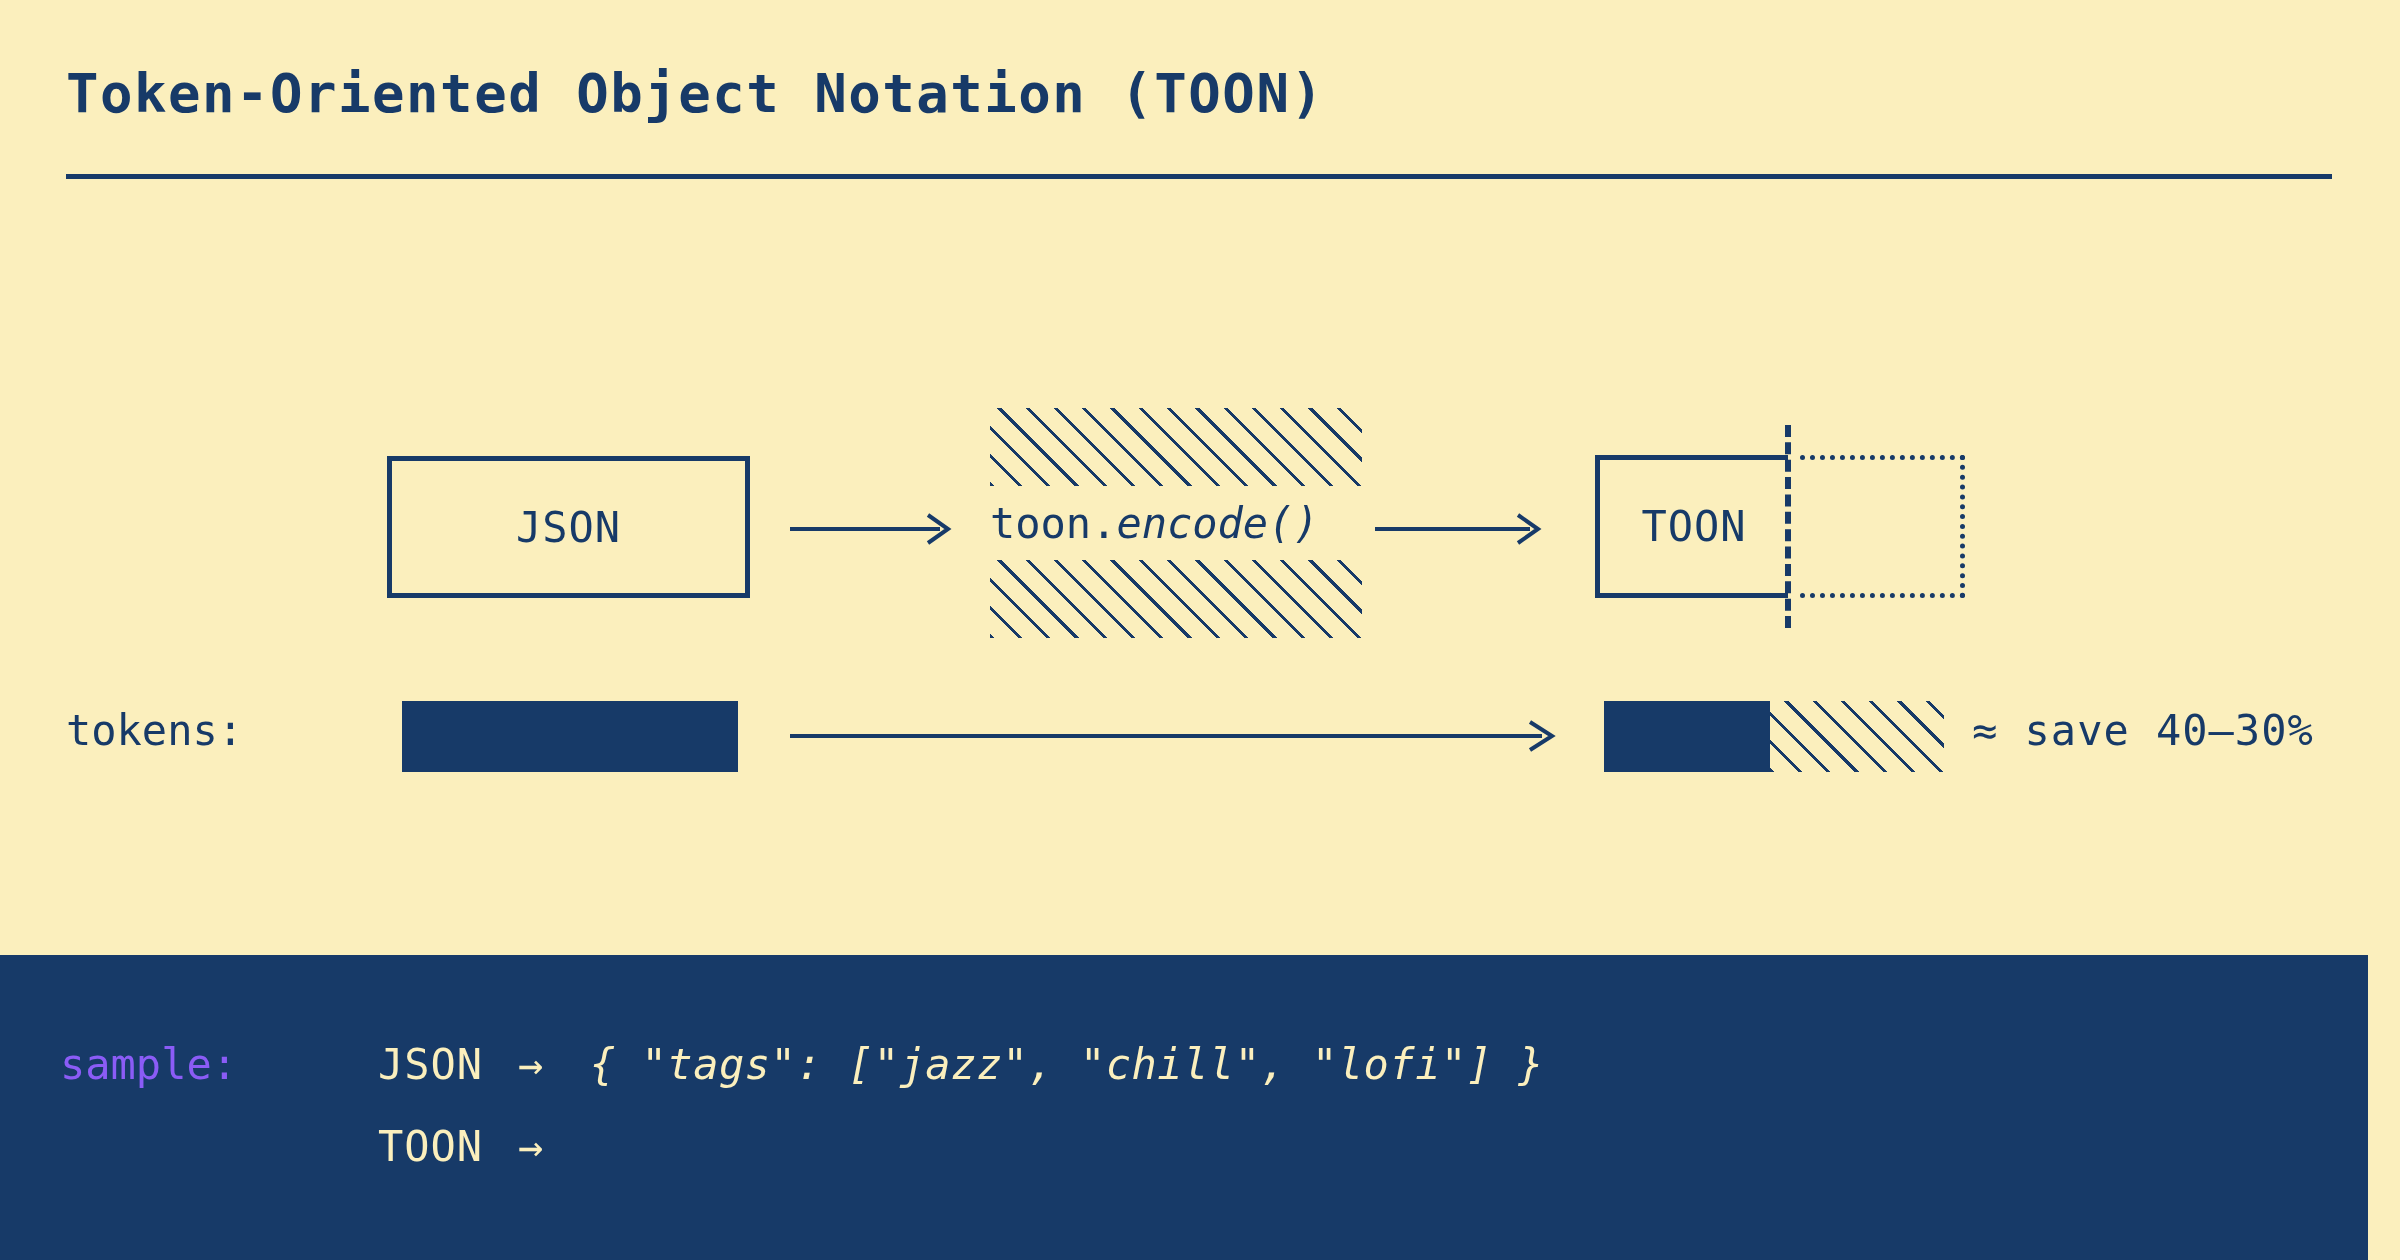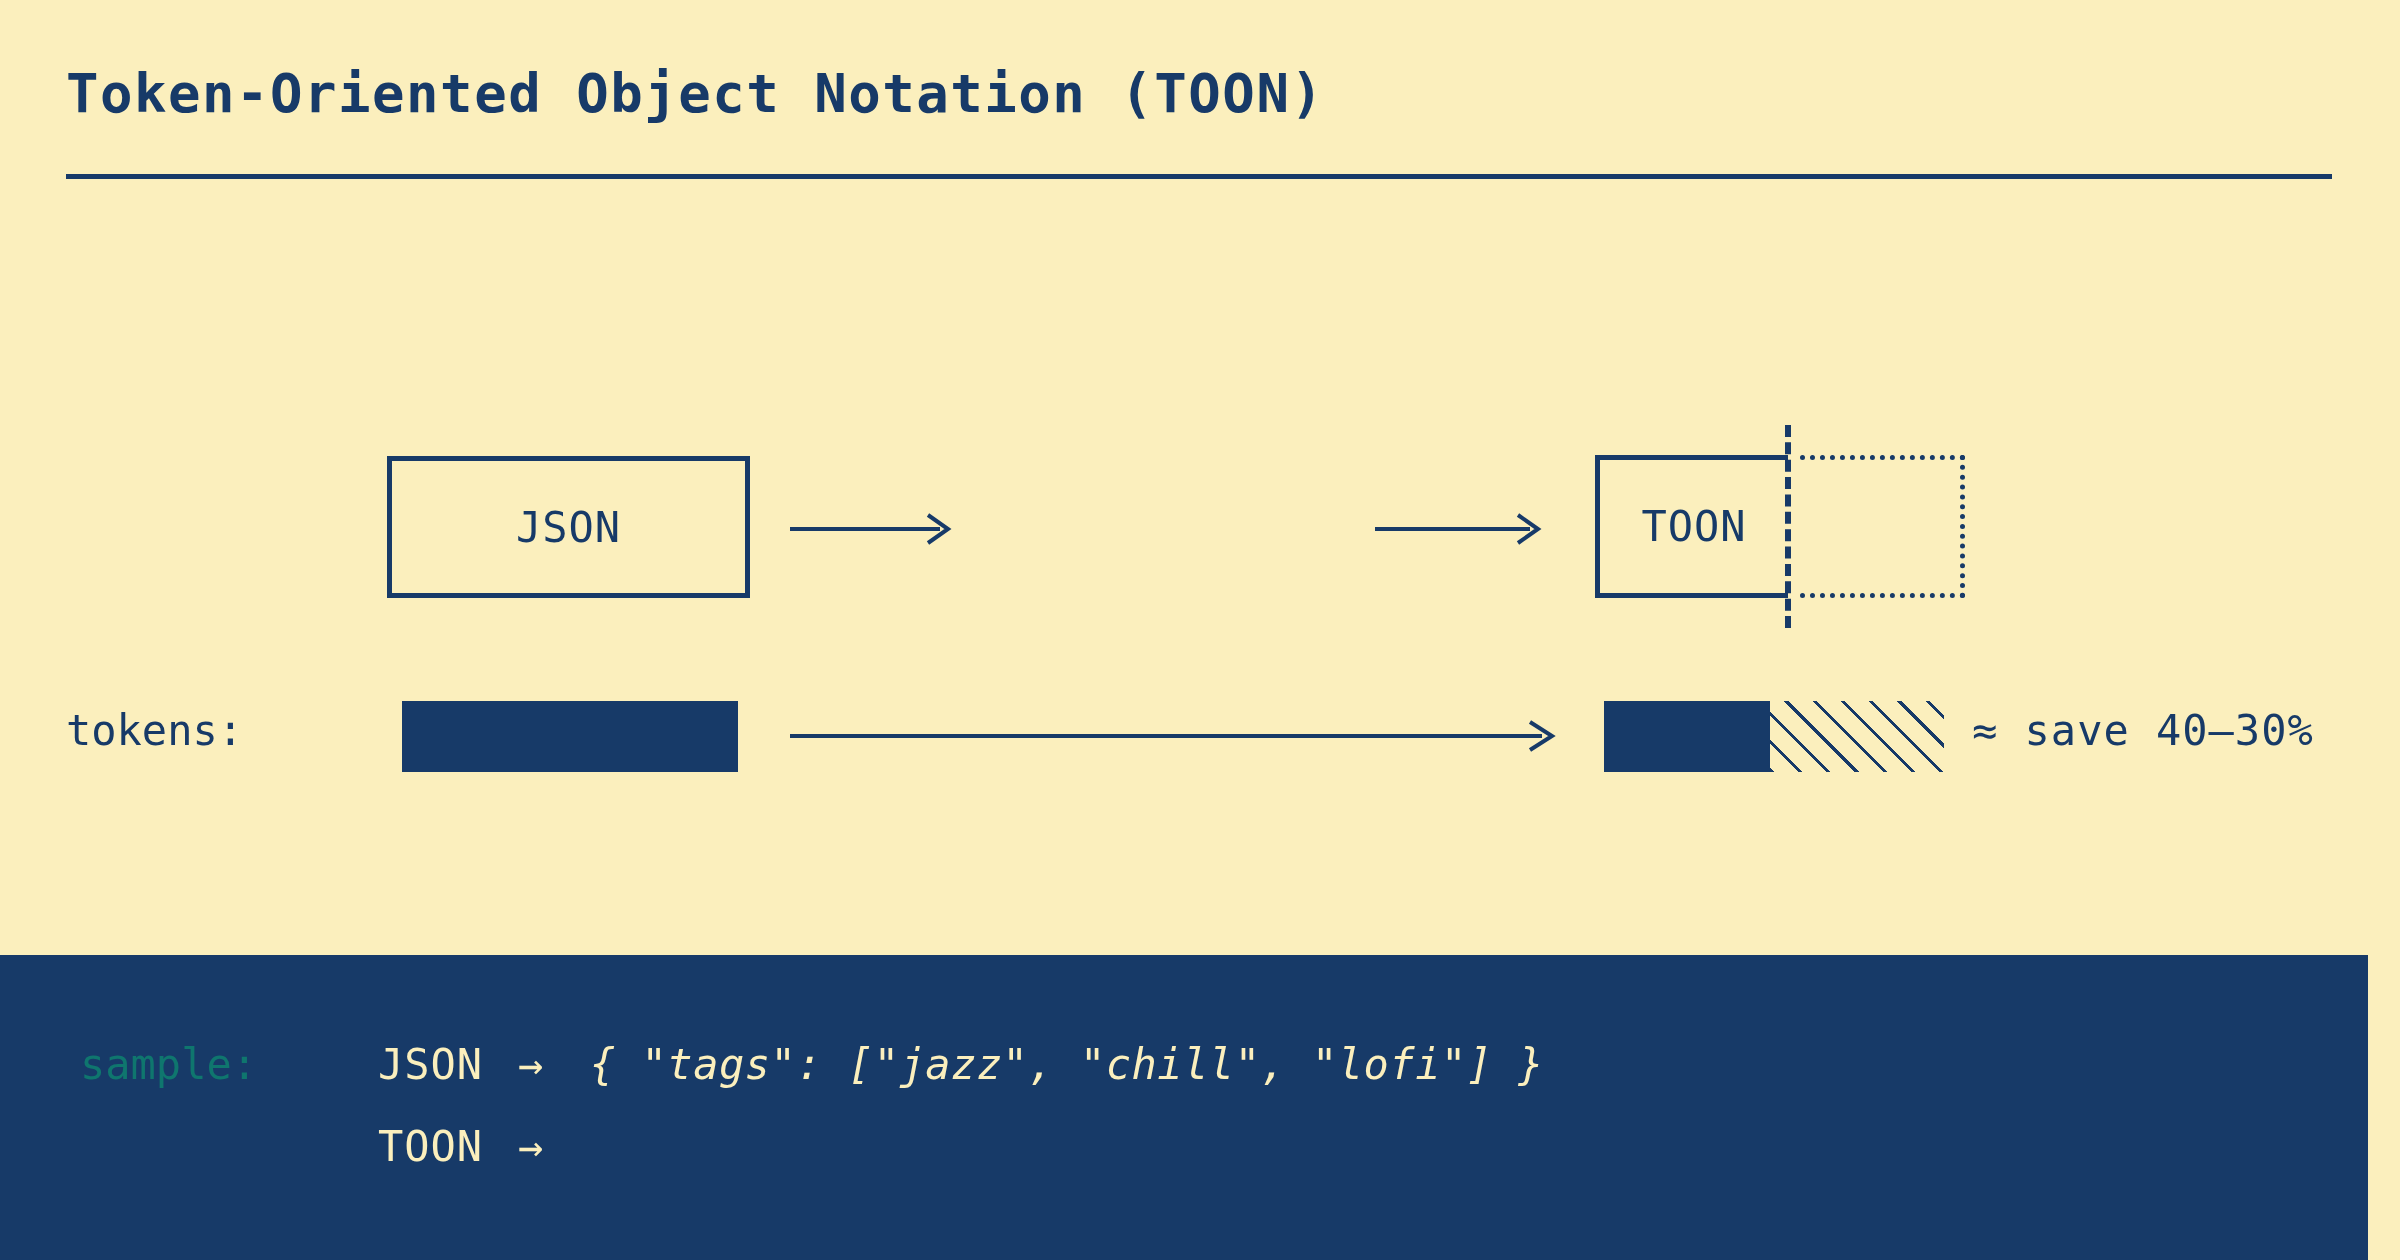--- a/index.html
+++ b/index.html
@@ -202,24 +202,24 @@
   .panel {
     position: absolute;
     left: 0;
     top: 955px;
     width: 2400px;
     height: 305px;
     background: #173A68;
   }
   .panel-label {
     position: absolute;
-    left: 80px;
+    left: 60px;
     top: 1040px;
     font-size: 42px;
-    color: #0f766e;
+    color: #8b5cf6;
   }
   .sample-rows {
     position: absolute;
     left: 378px;
     top: 1040px;
   }
   .sample-row {
     display: flex;
     align-items: baseline;
     font-size: 42px;
@@ -253,20 +253,28 @@
     <span class="json-box-label">JSON</span>
   </div>
 
   <div class="arrow arrow-1">
     <svg viewBox="0 0 165 40" preserveAspectRatio="none">
       <line x1="0" y1="20" x2="150" y2="20" stroke="#173A68" stroke-width="4"></line>
       <polyline points="138,6 158,20 138,34" fill="none" stroke="#173A68" stroke-width="4"></polyline>
     </svg>
   </div>
 
+  <div class="encode-group">
+    <div class="hatch hatch-top"></div>
+    <div class="encode-label">
+      <span>toon.</span>
+        <span class="fn">encode()</span>
+    </div>
+    <div class="hatch hatch-bottom"></div>
+  </div>
 
   <div class="arrow arrow-2">
     <svg viewBox="0 0 170 40" preserveAspectRatio="none">
       <line x1="0" y1="20" x2="155" y2="20" stroke="#173A68" stroke-width="4"></line>
       <polyline points="143,6 163,20 143,34" fill="none" stroke="#173A68" stroke-width="4"></polyline>
     </svg>
   </div>
 
   <div class="toon-group">
     <div class="toon-solid">

